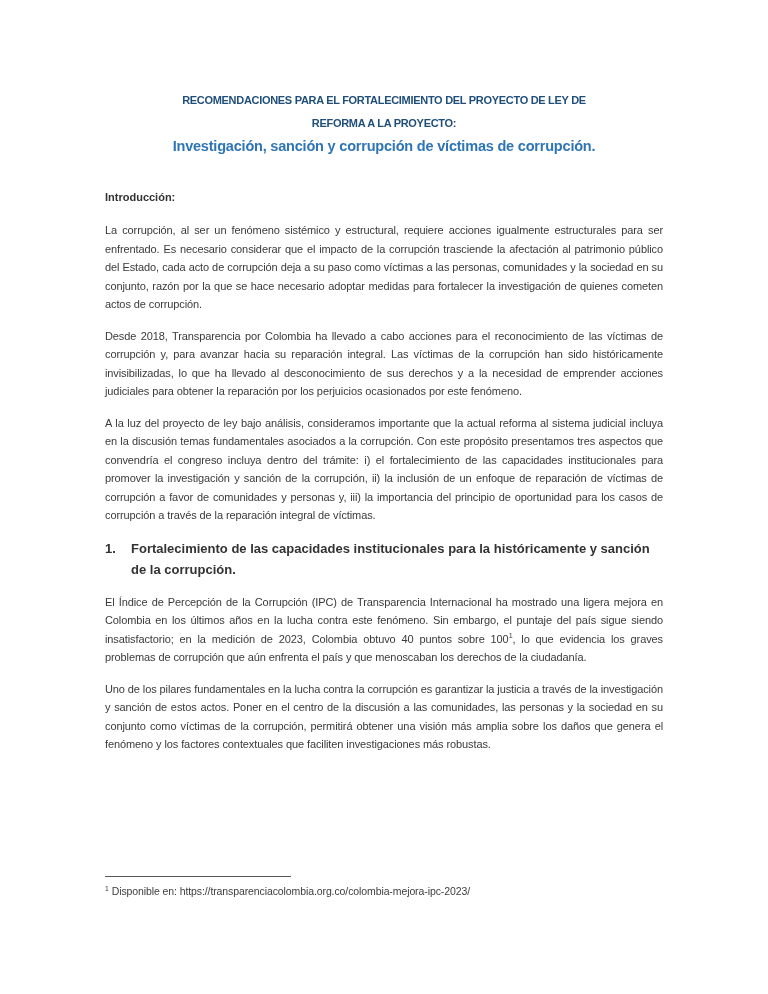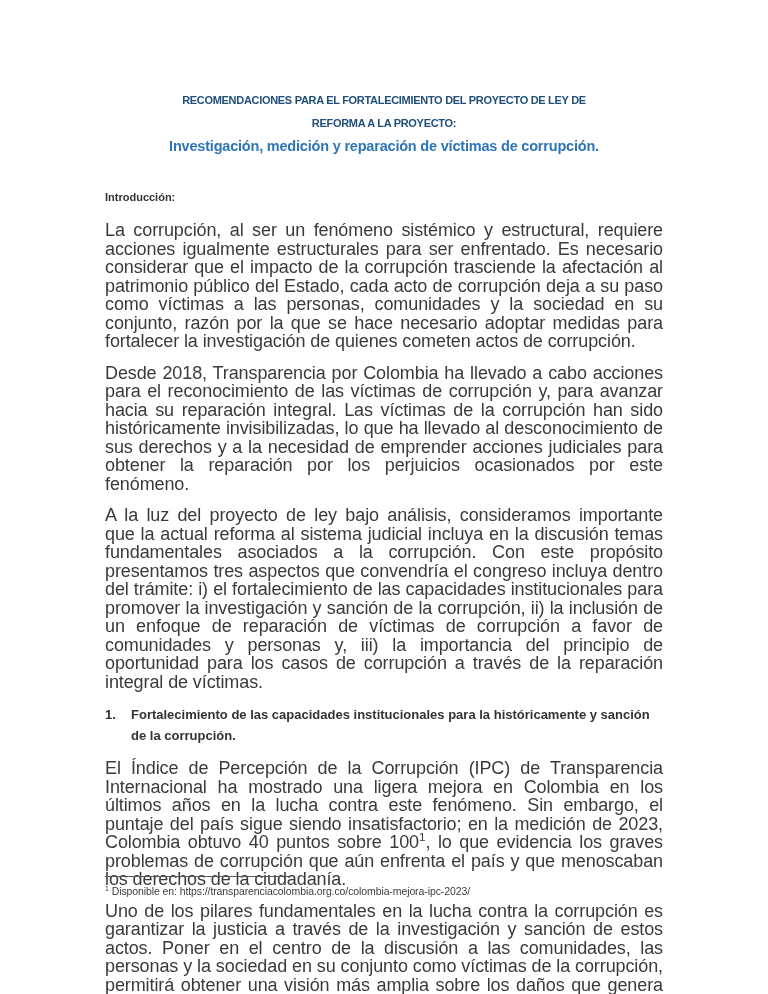--- a/index.html
+++ b/index.html
@@ -42,21 +42,21 @@
     color: var(--subtitle-blue);
   }
   .intro-heading {
     font-weight: bold;
     font-size: 11px;
     line-height: 18px;
     color: #333333;
     margin: 0 0 15px 0;
   }
   .para {
-    font-size: 18px;
+    font-size: 11px;
     line-height: 18.5px;
     letter-spacing: -0.1px;
     text-align: justify;
     margin: 0 0 13px 0;
   }
   .numbered-heading {
     display: flex;
     font-weight: bold;
     font-size: 13px;
     line-height: 21px;
@@ -94,21 +94,21 @@
   .footnote-line sup { margin-right: 3px; }
 </style>
 </head>
 <body>
 
 <div class="page">
 
   <div class="title-block">
     <span class="title-line">RECOMENDACIONES PARA EL FORTALECIMIENTO DEL PROYECTO DE LEY DE</span>
     <span class="title-line">REFORMA A LA PROYECTO:</span>
-    <span class="subtitle-line">Investigación, medición y reparación de víctimas de corrupción.</span>
+    <span class="subtitle-line">Investigación, sanción y corrupción de víctimas de corrupción.</span>
   </div>
 
   <div class="intro-heading">Introducción:</div>
 
   <p class="para">La corrupción, al ser un fenómeno sistémico y estructural, requiere acciones igualmente estructurales para ser enfrentado. Es necesario considerar que el impacto de la corrupción trasciende la afectación al patrimonio público del Estado, cada acto de corrupción deja a su paso como víctimas a las personas, comunidades y la sociedad en su conjunto, razón por la que se hace necesario adoptar medidas para fortalecer la investigación de quienes cometen actos de corrupción.</p>
 
   <p class="para">Desde 2018, Transparencia por Colombia ha llevado a cabo acciones para el reconocimiento de las víctimas de corrupción y, para avanzar hacia su reparación integral. Las víctimas de la corrupción han sido históricamente invisibilizadas, lo que ha llevado al desconocimiento de sus derechos y a la necesidad de emprender acciones judiciales para obtener la reparación por los perjuicios ocasionados por este fenómeno.</p>
 
   <p class="para">A la luz del proyecto de ley bajo análisis, consideramos importante que la actual reforma al sistema judicial incluya en la discusión temas fundamentales asociados a la corrupción. Con este propósito presentamos tres aspectos que convendría el congreso incluya dentro del trámite: i) el fortalecimiento de las capacidades institucionales para promover la investigación y sanción de la corrupción, ii) la inclusión de un enfoque de reparación de víctimas de corrupción a favor de comunidades y personas y, iii) la importancia del principio de oportunidad para los casos de corrupción a través de la reparación integral de víctimas.</p>
 

